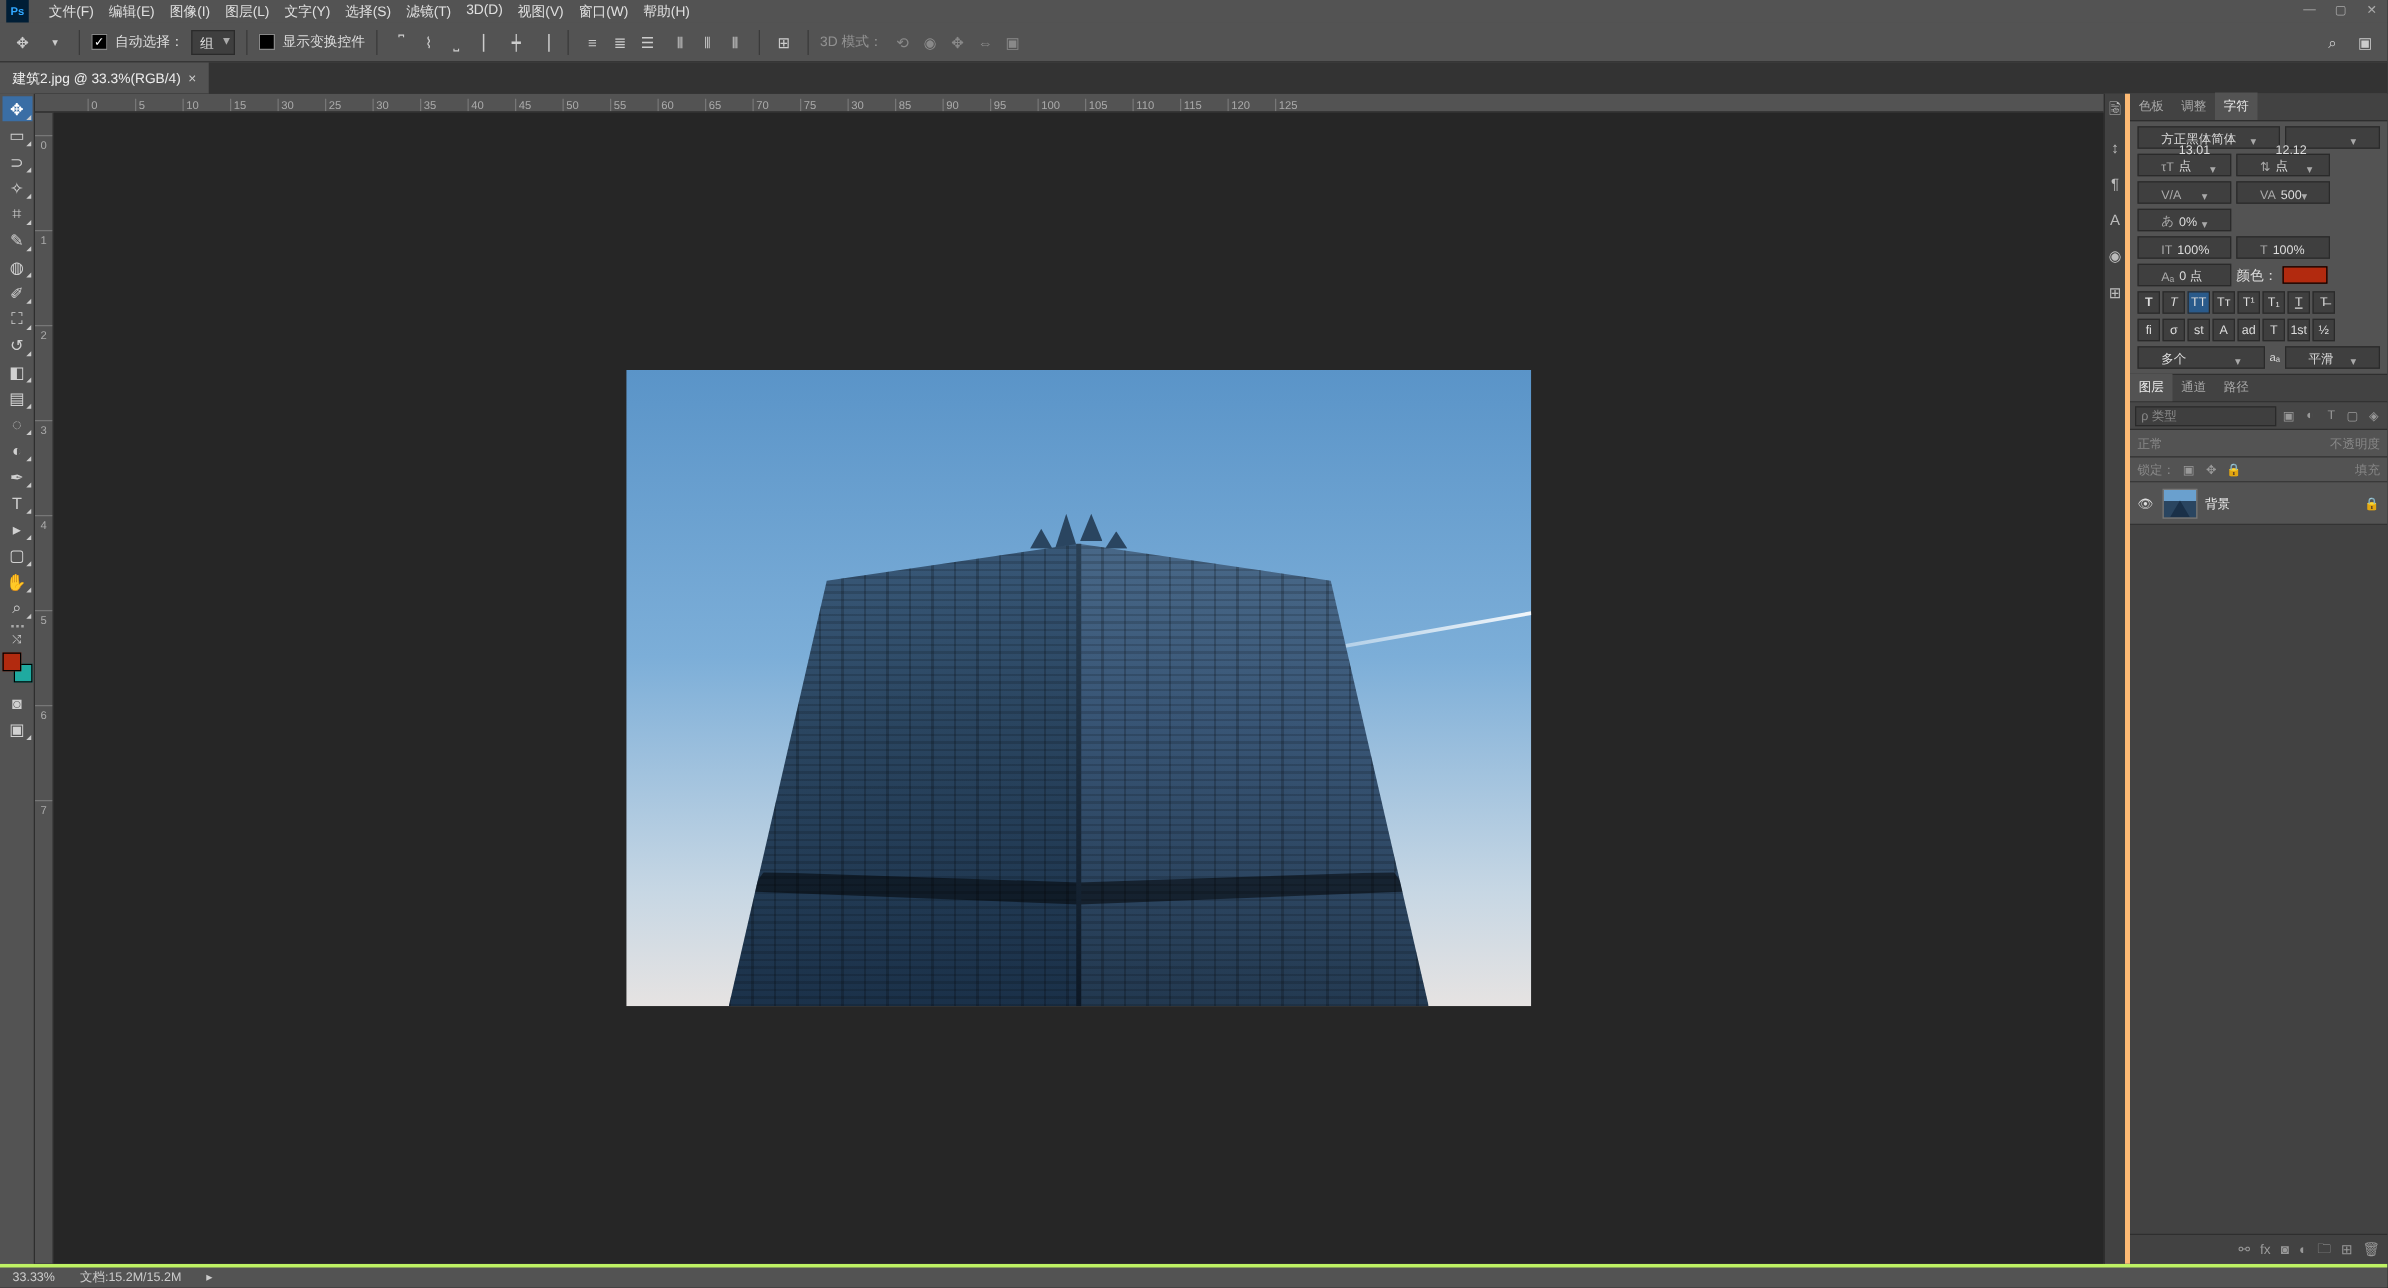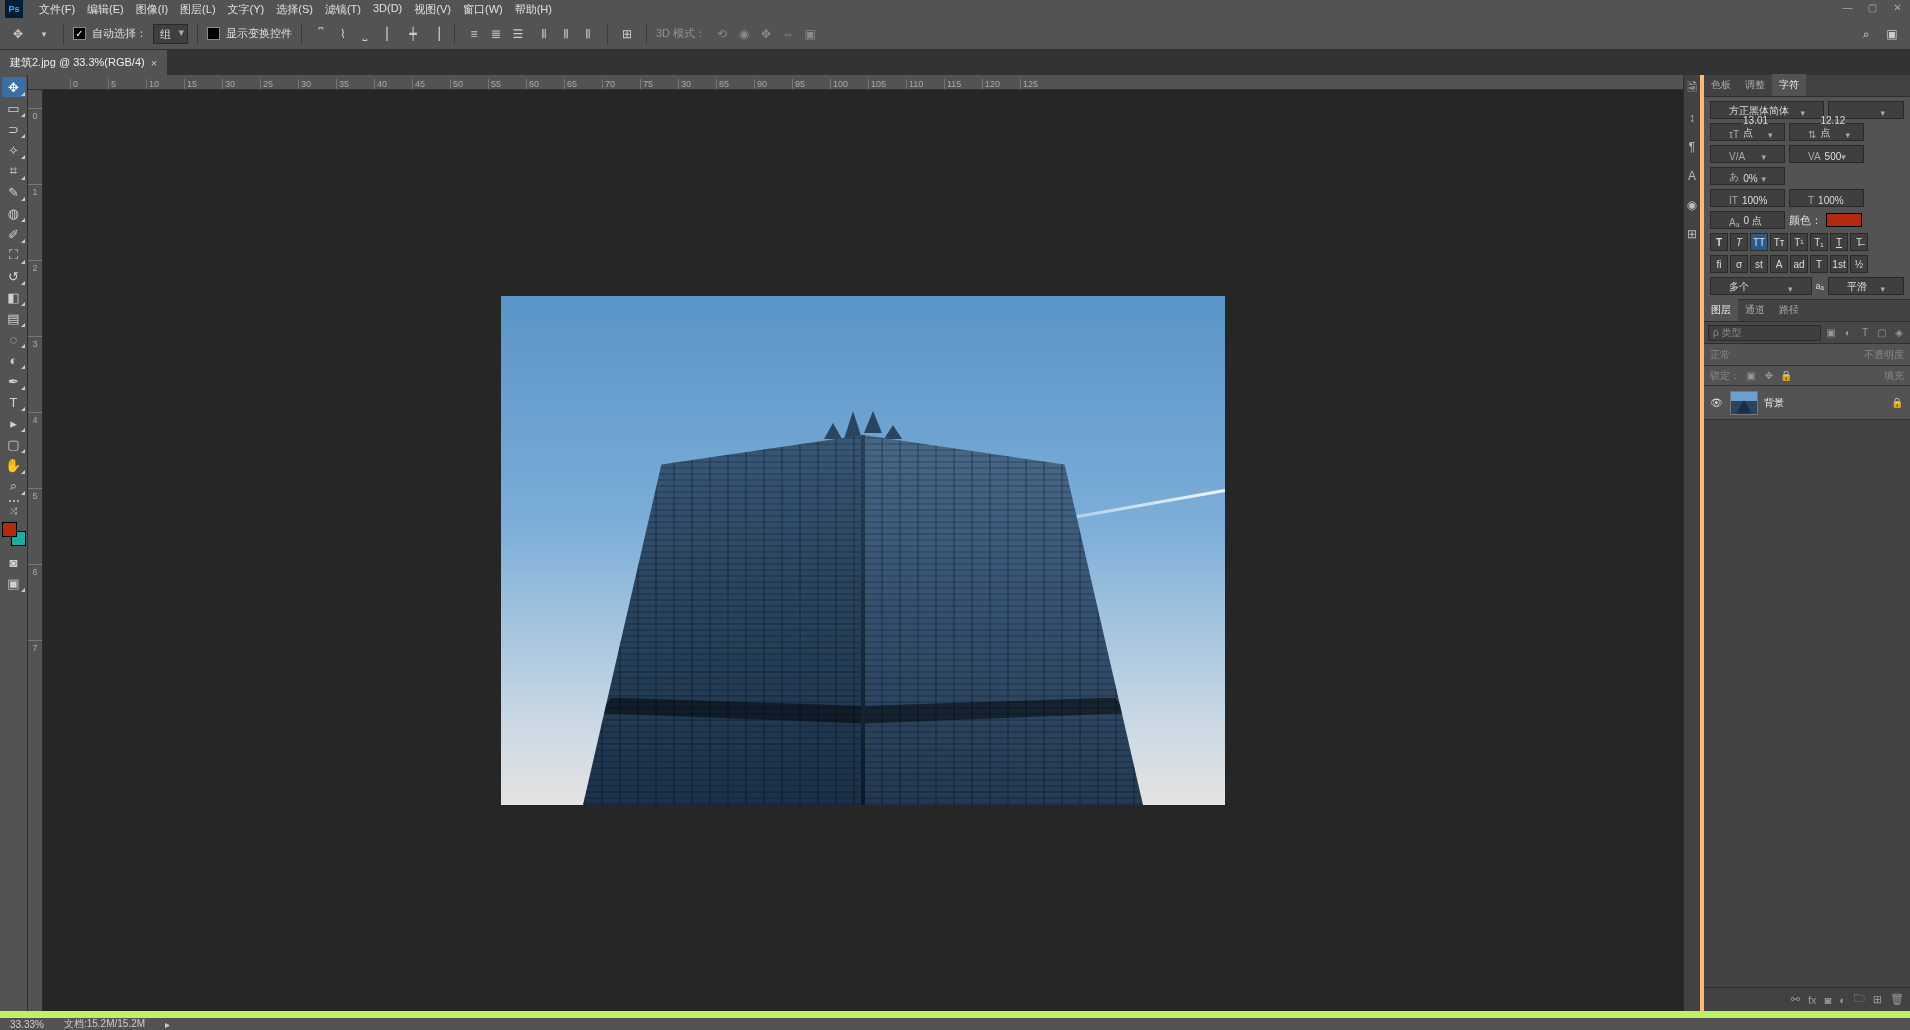--- a/index.html
+++ b/index.html
@@ -84,21 +84,21 @@
 .layer-lock{height:20px;display:flex;align-items:center;padding:0 6px;gap:4px;color:#888;font-size:10px;border-bottom:1px solid #323232}
 .layer-list{flex:1;background:#424242}
 .layer{height:34px;display:flex;align-items:center;padding:0 6px;gap:6px;background:#535353;border-bottom:1px solid #333;cursor:pointer}
 .eye{width:14px;color:#ddd;cursor:pointer}
 .thumb{width:28px;height:24px;border:1px solid #777;background:linear-gradient(#6aa0ce 40%,#2a4560 40%);position:relative}
 .thumb::after{content:"";position:absolute;bottom:0;left:20%;width:60%;height:60%;background:#1a3048;clip-path:polygon(50% 0%,100% 100%,0% 100%)}
 .layer-name{flex:1;color:#eee;font-size:10px}
 .lock{color:#aaa;font-size:10px}
 .layer-footer{height:24px;background:#424242;border-top:1px solid #2e2e2e;display:flex;align-items:center;justify-content:flex-end;padding:0 6px;gap:8px}
 .lf-icon{color:#999;font-size:11px;cursor:pointer}
-.statusbar{height:19px;background:#535353;border-top:7px solid #bef264;display:flex;align-items:center;padding:0 10px;gap:20px;color:#ccc;font-size:10px}
+.statusbar{height:19px;background:#535353;border-top:3px solid #bef264;display:flex;align-items:center;padding:0 10px;gap:20px;color:#ccc;font-size:10px}
 </style>
 </head>
 <body>
 
 <div class="menubar">
   <div class="logo">Ps</div>
   <div class="menu-item">文件(F)</div>
   <div class="menu-item">编辑(E)</div>
   <div class="menu-item">图像(I)</div>
   <div class="menu-item">图层(L)</div>

